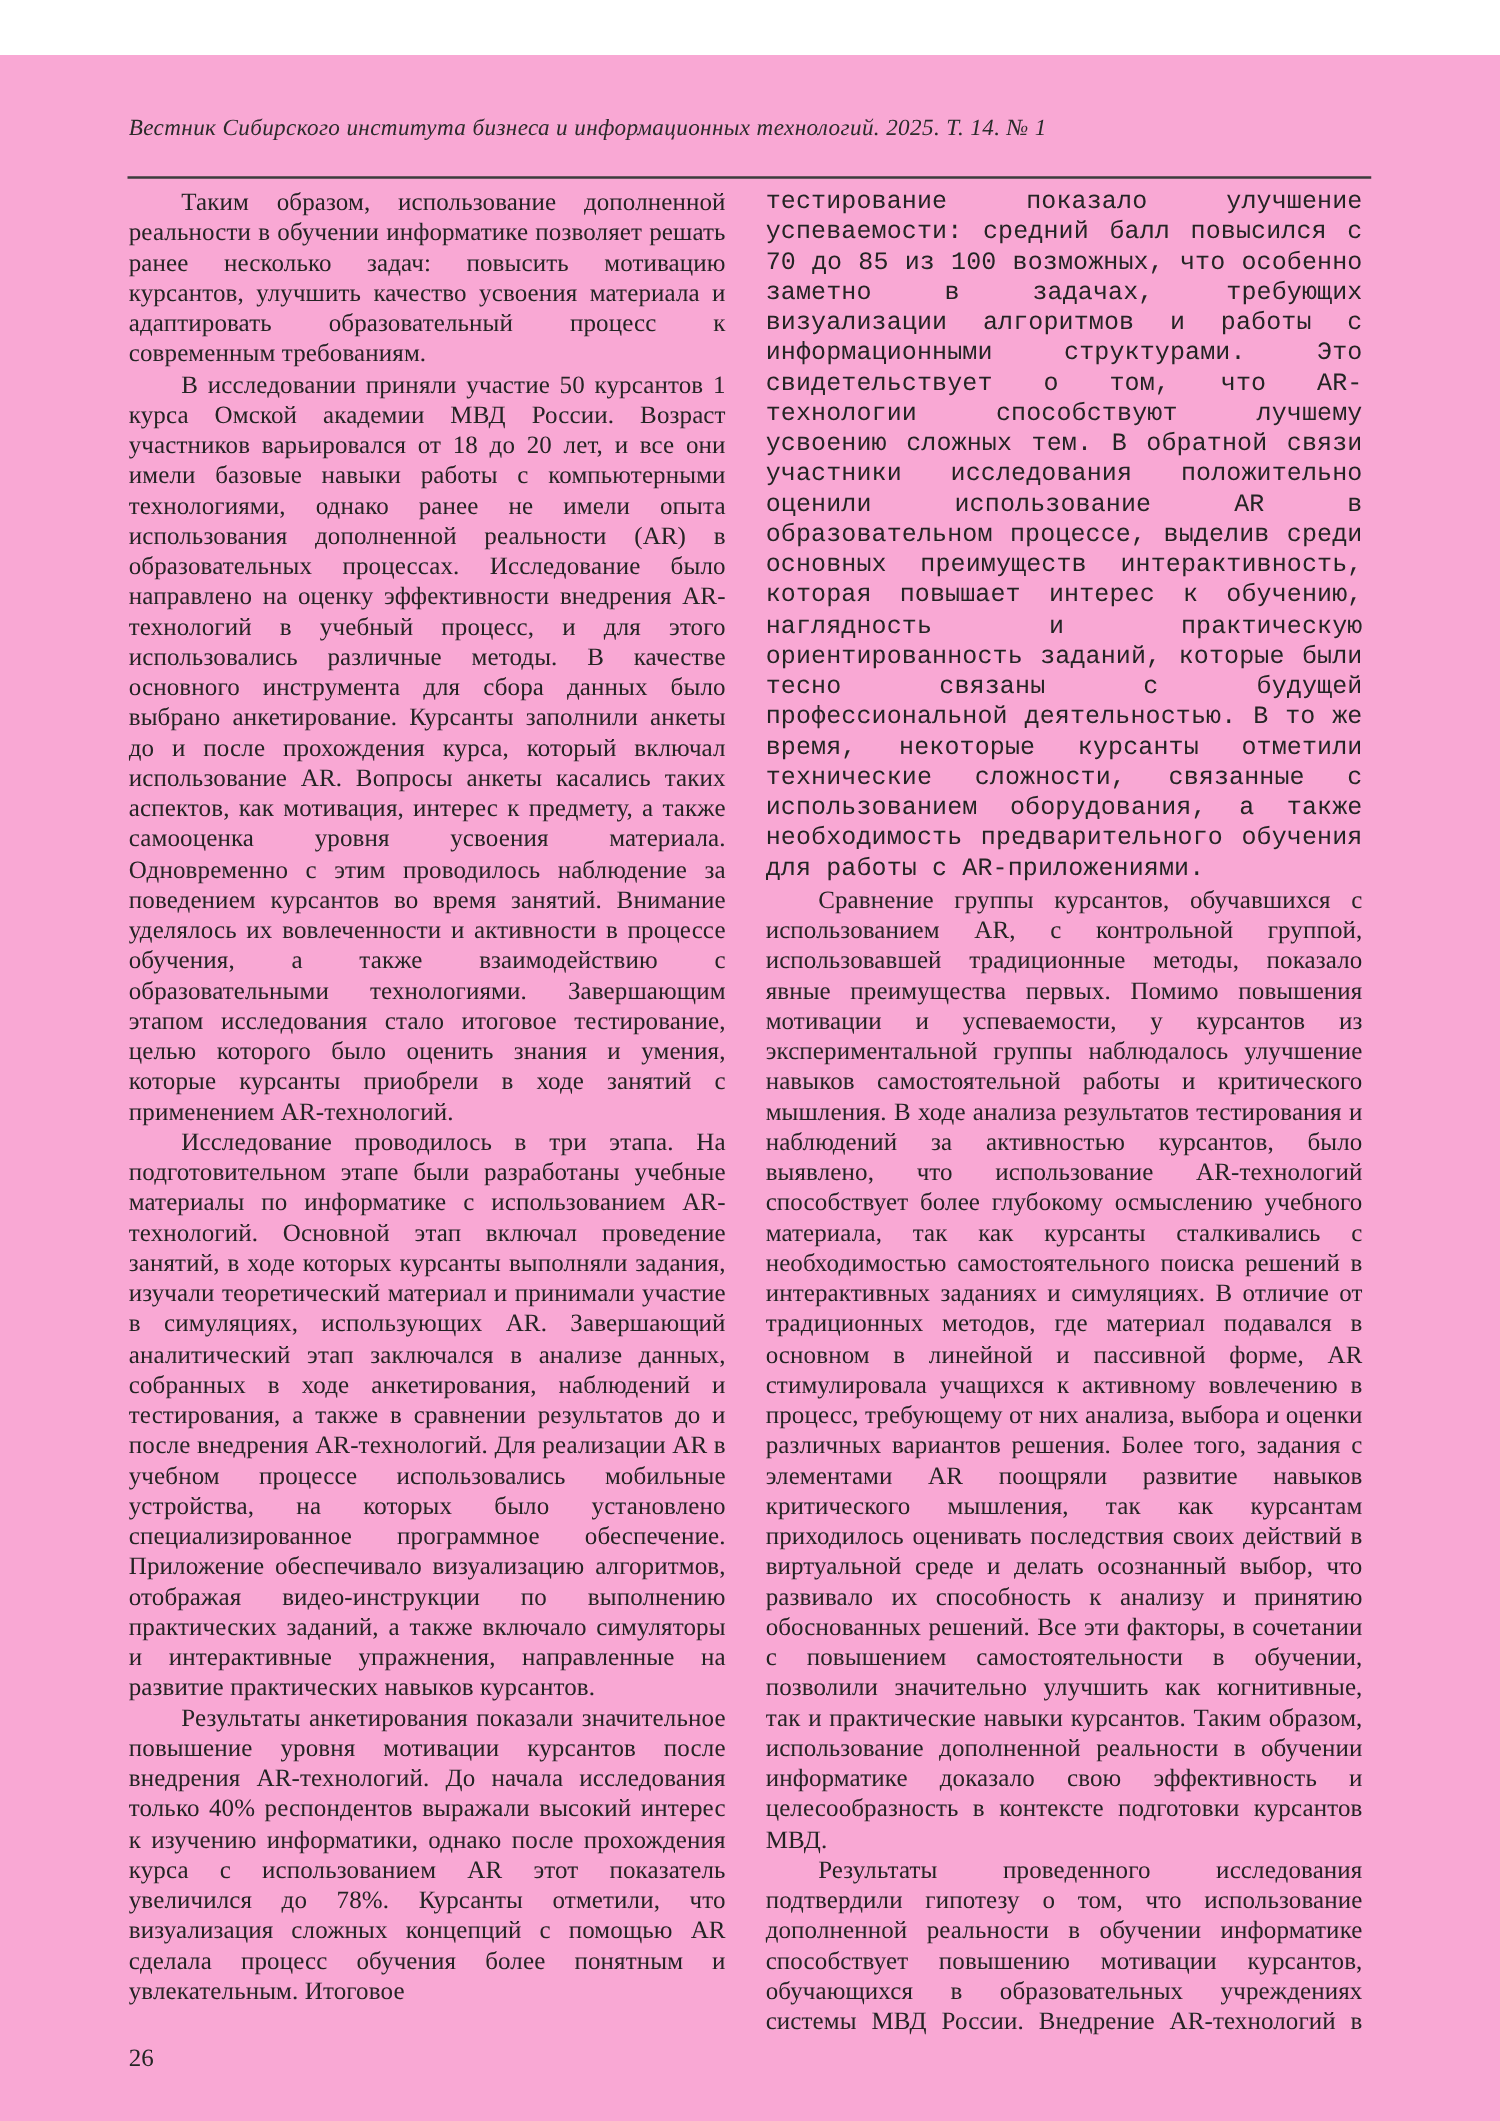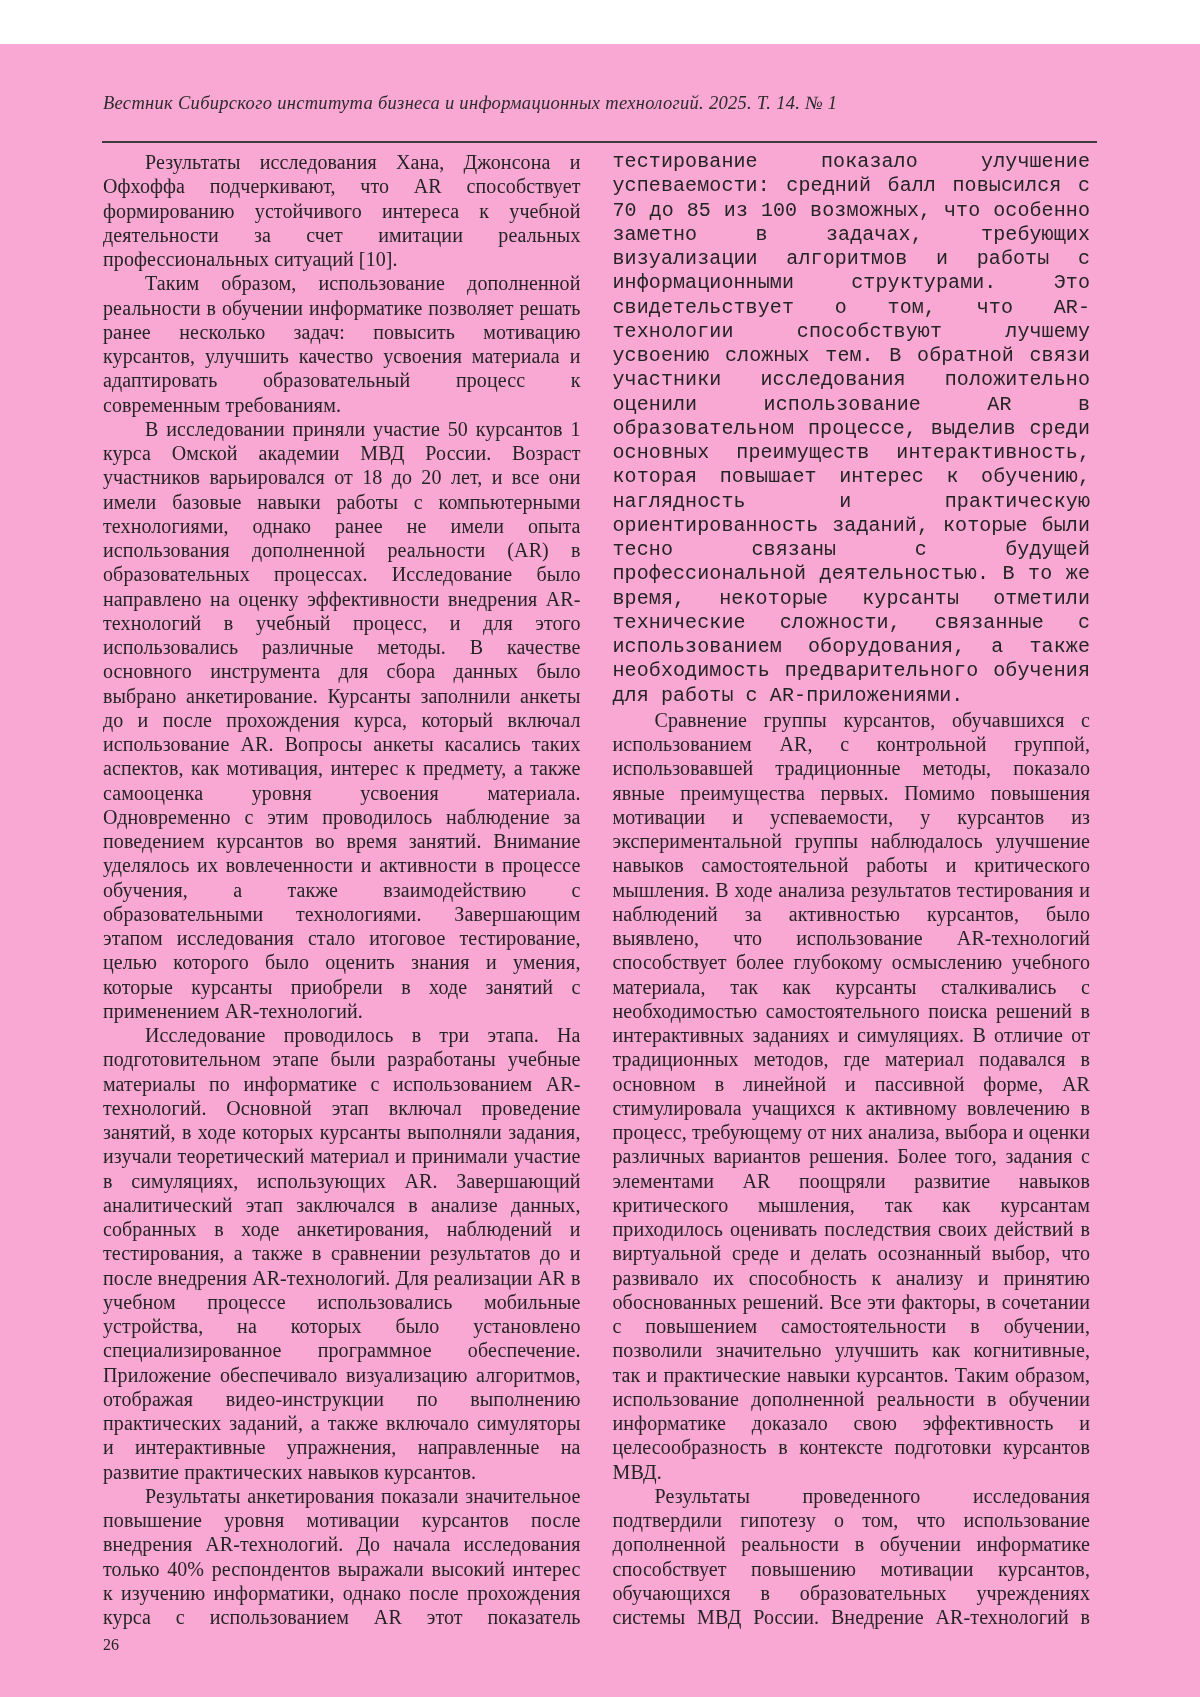--- a/index.html
+++ b/index.html
@@ -63,37 +63,36 @@
     -webkit-hyphens: auto;
   }
   .para.no-indent {
     text-indent: 0;
     font-family: Liberation Mono, monospace;
   }
   .page-number {
     position: absolute;
     left: 103px;
     top: 1592px;
-    font-size: 16px;
+    font-size: 20px;
     color: #242424;
   }
 </style>
 </head>
 <body>
 
 <div class="page">
 
   <div class="running-header">Вестник Сибирского института бизнеса и информационных технологий. 2025. Т. 14. № 1</div>
 
   <div class="header-rule"></div>
 
   <div class="content">
 
     <div class="column">
-      <p class="para" lang="ru">Результаты исследования Хана, Джонсона и Офхоффа подчеркивают, что AR способствует формированию устойчивого интереса к учебной деятельности за счет имитации реальных профессиональных ситуаций [10].</p>
       <p class="para" lang="ru">Таким образом, использование дополненной реальности в обучении информатике позволяет решать ранее несколько задач: повысить мотивацию курсантов, улучшить качество усвоения материала и адаптировать образовательный процесс к современным требованиям.</p>
       <p class="para" lang="ru">В исследовании приняли участие 50 курсантов 1 курса Омской академии МВД России. Возраст участников варьировался от 18 до 20 лет, и все они имели базовые навыки работы с компьютерными технологиями, однако ранее не имели опыта использования дополненной реальности (AR) в образовательных процессах. Исследование было направлено на оценку эффективности внедрения AR-технологий в учебный процесс, и для этого использовались различные методы. В качестве основного инструмента для сбора данных было выбрано анкетирование. Курсанты заполнили анкеты до и после прохождения курса, который включал использование AR. Вопросы анкеты касались таких аспектов, как мотивация, интерес к предмету, а также самооценка уровня усвоения материала. Одновременно с этим проводилось наблюдение за поведением курсантов во время занятий. Внимание уделялось их вовлеченности и активности в процессе обучения, а также взаимодействию с образовательными технологиями. Завершающим этапом исследования стало итоговое тестирование, целью которого было оценить знания и умения, которые курсанты приобрели в ходе занятий с применением AR-технологий.</p>
       <p class="para" lang="ru">Исследование проводилось в три этапа. На подготовительном этапе были разработаны учебные материалы по информатике с использованием AR-технологий. Основной этап включал проведение занятий, в ходе которых курсанты выполняли задания, изучали теоретический материал и принимали участие в симуляциях, использующих AR. Завершающий аналитический этап заключался в анализе данных, собранных в ходе анкетирования, наблюдений и тестирования, а также в сравнении результатов до и после внедрения AR-технологий. Для реализации AR в учебном процессе использовались мобильные устройства, на которых было установлено специализированное программное обеспечение. Приложение обеспечивало визуализацию алгоритмов, отображая видео-инструкции по выполнению практических заданий, а также включало симуляторы и интерактивные упражнения, направленные на развитие практических навыков курсантов.</p>
       <p class="para" lang="ru">Результаты анкетирования показали значительное повышение уровня мотивации курсантов после внедрения AR-технологий. До начала исследования только 40% респондентов выражали высокий интерес к изучению информатики, однако после прохождения курса с использованием AR этот показатель увеличился до 78%. Курсанты отметили, что визуализация сложных концепций с помощью AR сделала процесс обучения более понятным и увлекательным. Итоговое</p>
     </div>
 
     <div class="column">
       <p class="para no-indent" lang="ru">тестирование показало улучшение успеваемости: средний балл повысился с 70 до 85 из 100 возможных, что особенно заметно в задачах, требующих визуализации алгоритмов и работы с информационными структурами. Это свидетельствует о том, что AR-технологии способствуют лучшему усвоению сложных тем. В обратной связи участники исследования положительно оценили использование AR в образовательном процессе, выделив среди основных преимуществ интерактивность, которая повышает интерес к обучению, наглядность и практическую ориентированность заданий, которые были тесно связаны с будущей профессиональной деятельностью. В то же время, некоторые курсанты отметили технические сложности, связанные с использованием оборудования, а также необходимость предварительного обучения для работы с AR-приложениями.</p>
       <p class="para" lang="ru">Сравнение группы курсантов, обучавшихся с использованием AR, с контрольной группой, использовавшей традиционные методы, показало явные преимущества первых. Помимо повышения мотивации и успеваемости, у курсантов из экспериментальной группы наблюдалось улучшение навыков самостоятельной работы и критического мышления. В ходе анализа результатов тестирования и наблюдений за активностью курсантов, было выявлено, что использование AR-технологий способствует более глубокому осмыслению учебного материала, так как курсанты сталкивались с необходимостью самостоятельного поиска решений в интерактивных заданиях и симуляциях. В отличие от традиционных методов, где материал подавался в основном в линейной и пассивной форме, AR стимулировала учащихся к активному вовлечению в процесс, требующему от них анализа, выбора и оценки различных вариантов решения. Более того, задания с элементами AR поощряли развитие навыков критического мышления, так как курсантам приходилось оценивать последствия своих действий в виртуальной среде и делать осознанный выбор, что развивало их способность к анализу и принятию обоснованных решений. Все эти факторы, в сочетании с повышением самостоятельности в обучении, позволили значительно улучшить как когнитивные, так и практические навыки курсантов. Таким образом, использование дополненной реальности в обучении информатике доказало свою эффективность и целесообразность в контексте подготовки курсантов МВД.</p>
       <p class="para" lang="ru">Результаты проведенного исследования подтвердили гипотезу о том, что использование дополненной реальности в обучении информатике способствует повышению мотивации курсантов, обучающихся в образовательных учреждениях системы МВД России. Внедрение AR-технологий в образовательный процесс позволило сделать обучение более интерактивным, наглядным и ориентированным на практическое применение знаний. Исследование показало, что использование AR в обучении информатике значительно повышает интерес курсантов к изучаемой дисциплине, а применение интерактивных технологий положительно влияет на уровень успеваемости и качество усвоения сложных тем. Курсанты высоко оценили возможность</p>

